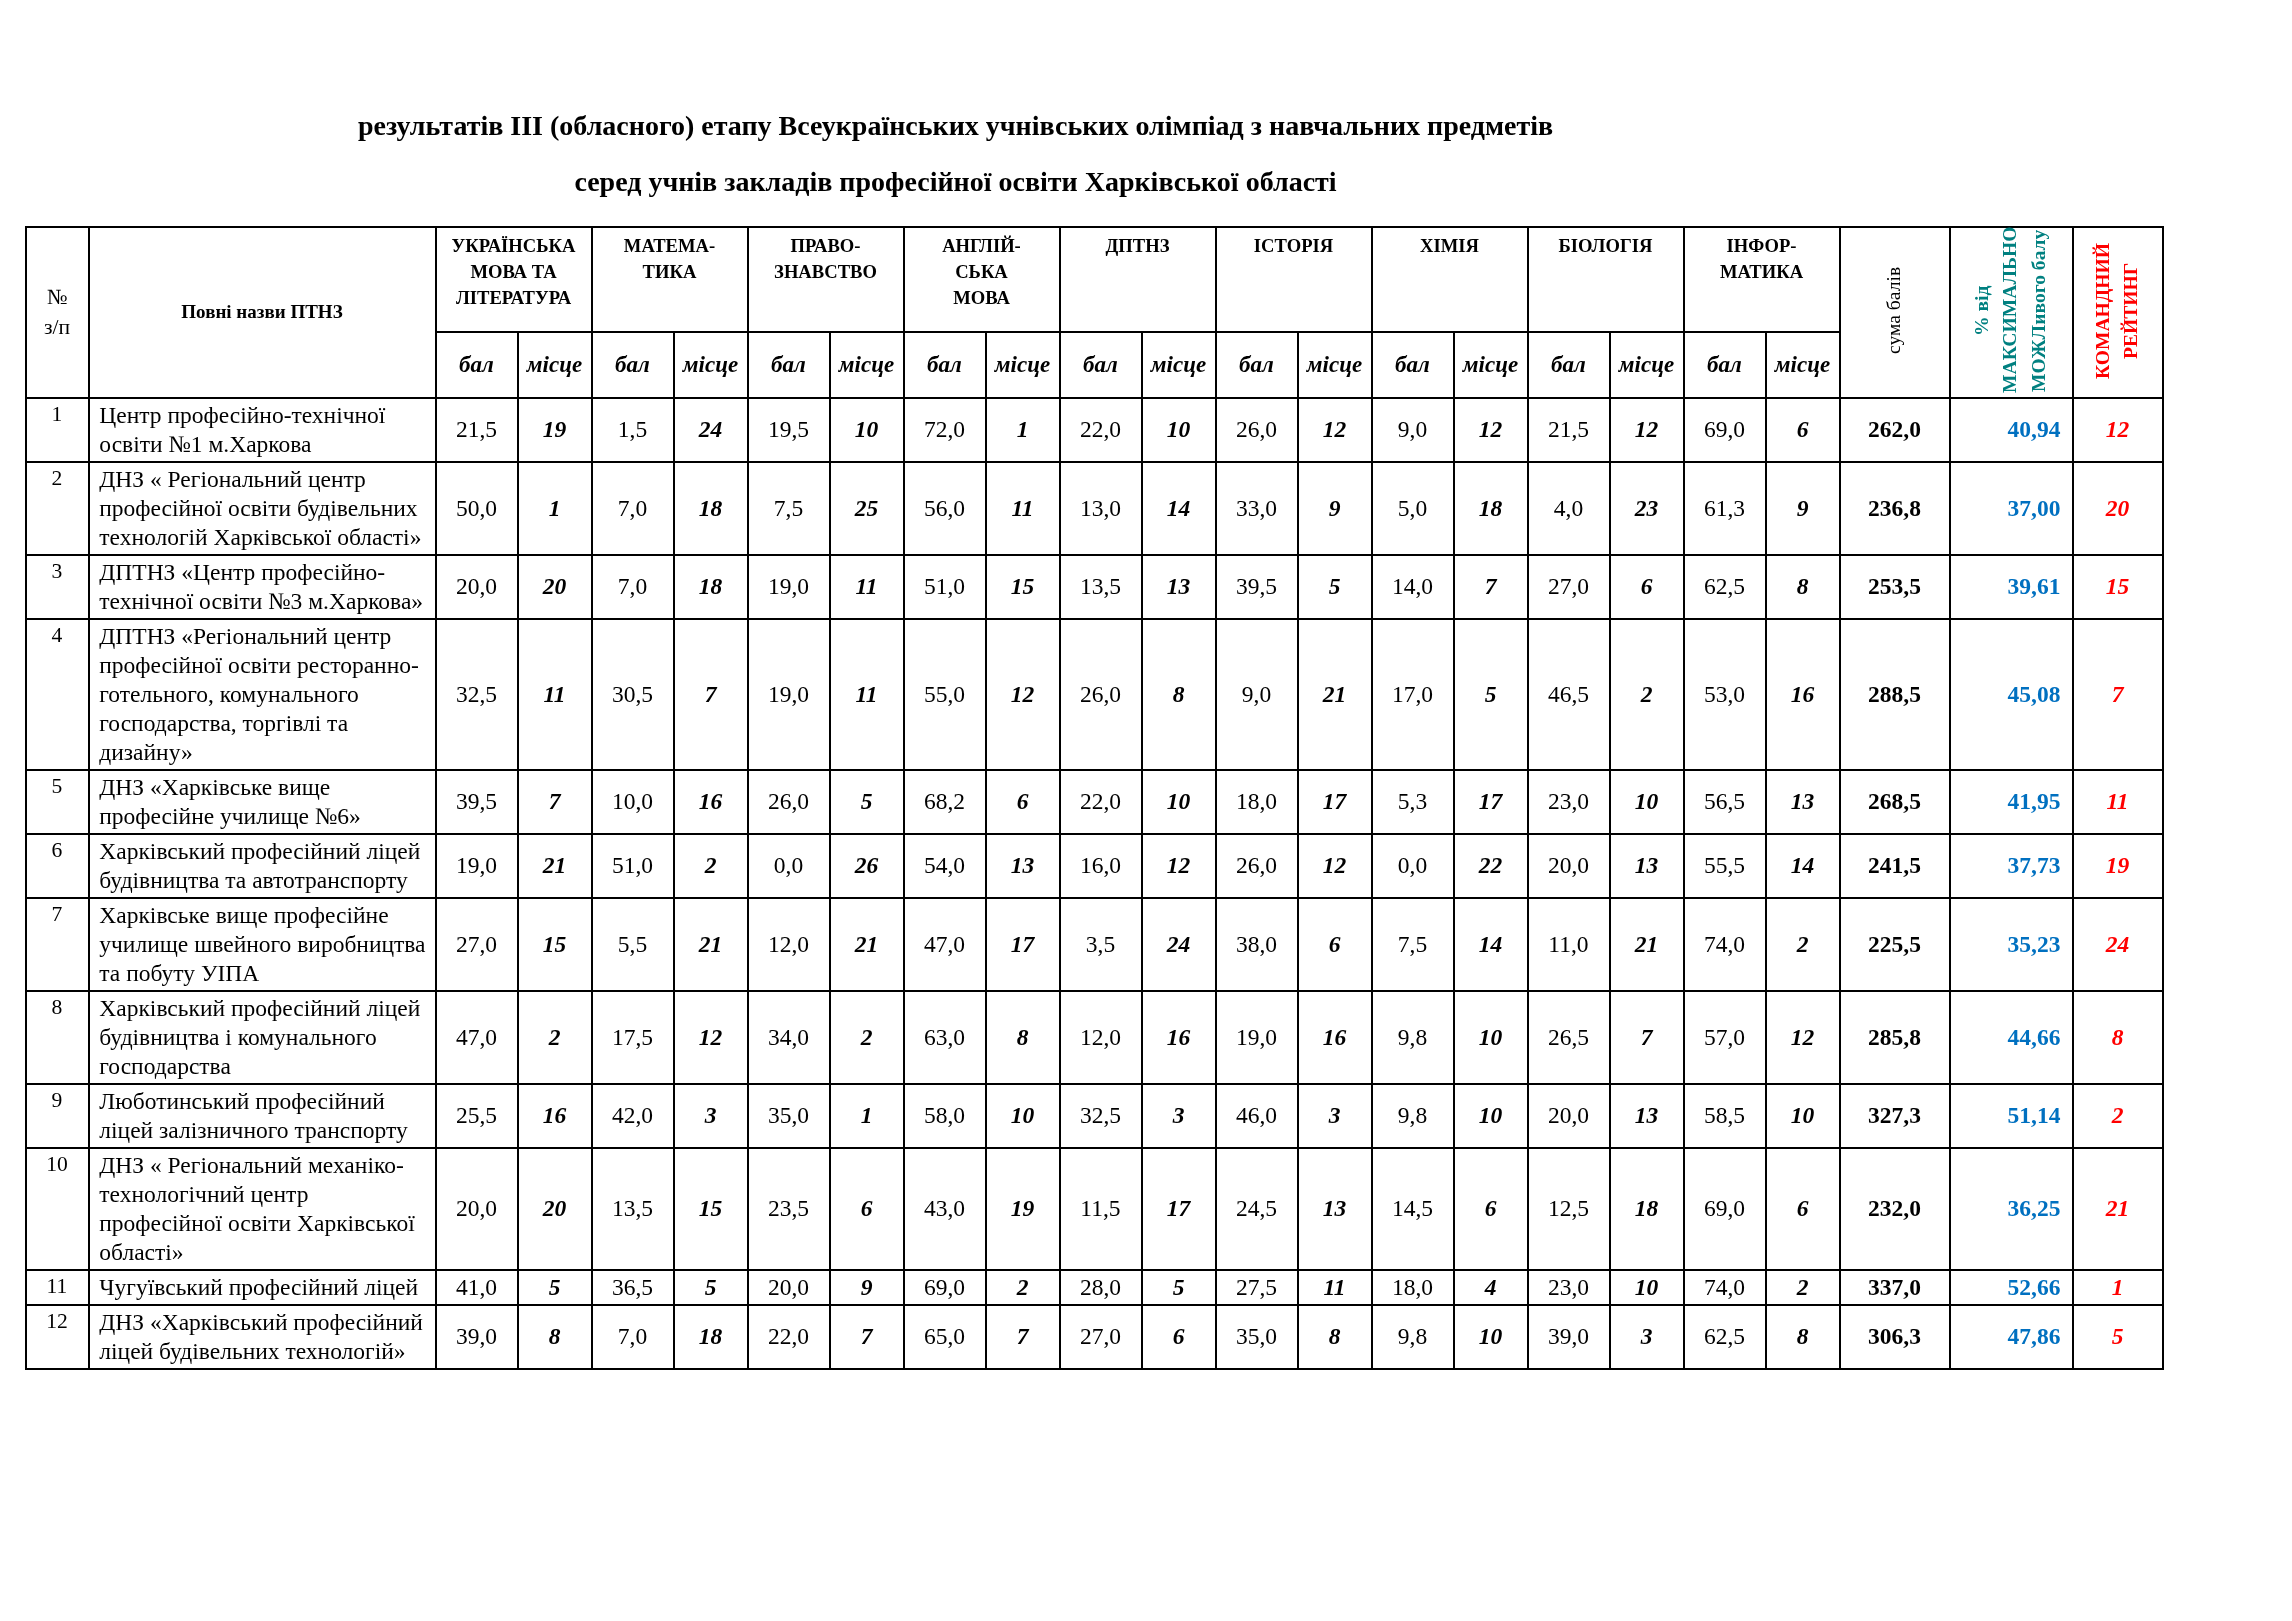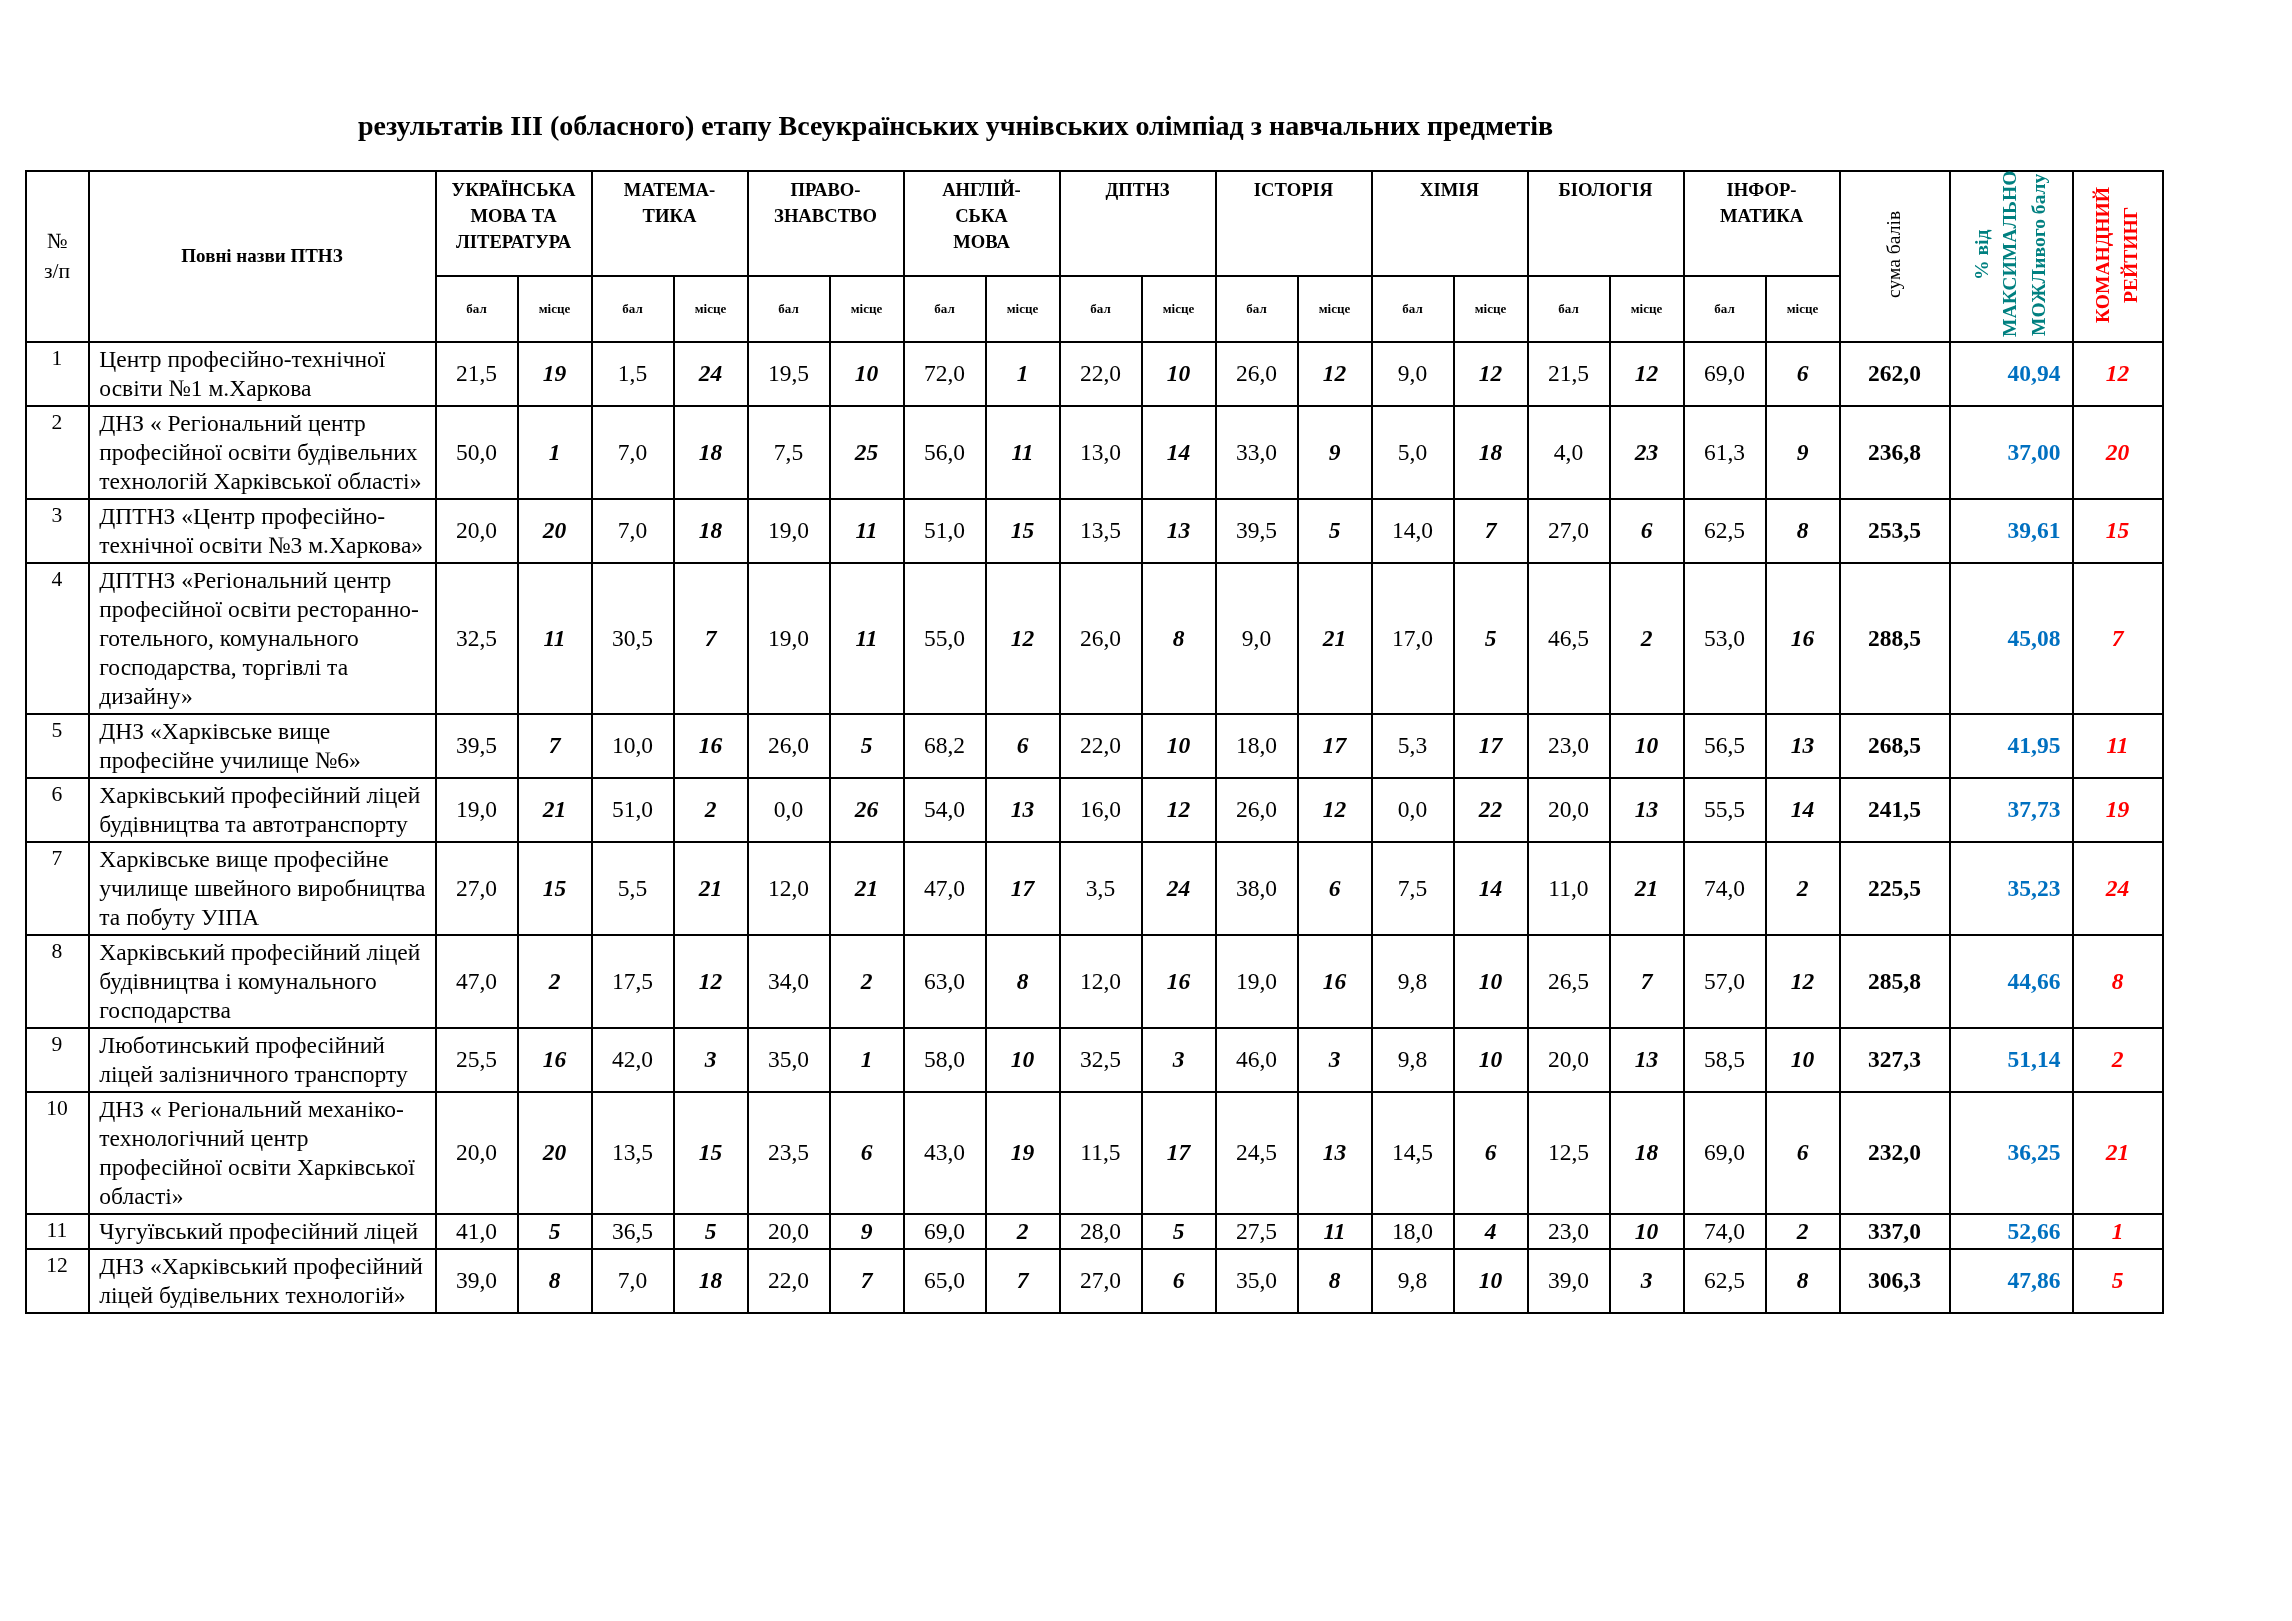--- a/index.html
+++ b/index.html
@@ -23,21 +23,21 @@
   }
   th, td { border:2px solid #000; }
   thead th { border-bottom-width:2.9px; }
   tbody td { border-top-width:2.9px; }
 
   th { font-weight:bold; text-align:center; vertical-align:middle; }
   th.c-num   { width:63px;  font-weight:normal; font-size:21.6px; white-space:pre-line; line-height:1.4; }
   th.c-name  { width:347px; font-size:19px; }
   th.subject { font-size:18.6px; line-height:1.4; vertical-align:top; padding-top:4.9px;
                white-space:pre-line; height:68px; }
-  th.sub     { font-size:13px; height:53px; }
+  th.sub     { font-style:italic; font-size:23px; height:53px; }
   th.sub-bal   { width:82px; }
   th.sub-misce { width:74px; }
 
   th.rot-cell { vertical-align:middle; text-align:center; padding:0 3.9px; }
   th.rot-sum    { width:110px; }
   th.rot-pct    { width:123px; }
   th.rot-rating { width:90px;  }
   .rot {
     display:inline-block;
     writing-mode:vertical-rl;
@@ -58,20 +58,21 @@
   td.misce   { width:74px; font-weight:bold; font-style:italic; }
   td.sum     { width:110px; font-weight:bold; }
   td.pct     { width:123px; font-weight:bold; color:#0070C0;padding-left:48px; }
   td.rating  { width:90px;  font-weight:bold; font-style:italic; color:#FF0000; }
 </style>
 </head>
 <body>
 
 <div class="title-block">
   <div class="title-sub">результатів ІІІ (обласного) етапу Всеукраїнських учнівських олімпіад з навчальних предметів</div>
+  <div class="title-sub">серед учнів закладів професійної освіти Харківської області</div>
 </div>
 
 <table class="results">
   <thead>
       <tr>
         <th class="c-num" rowspan="2">№
 з/п</th>
         <th class="c-name" rowspan="2">Повні назви ПТНЗ</th>
         <th class="subject" colspan="2">УКРАЇНСЬКА
 МОВА ТА

